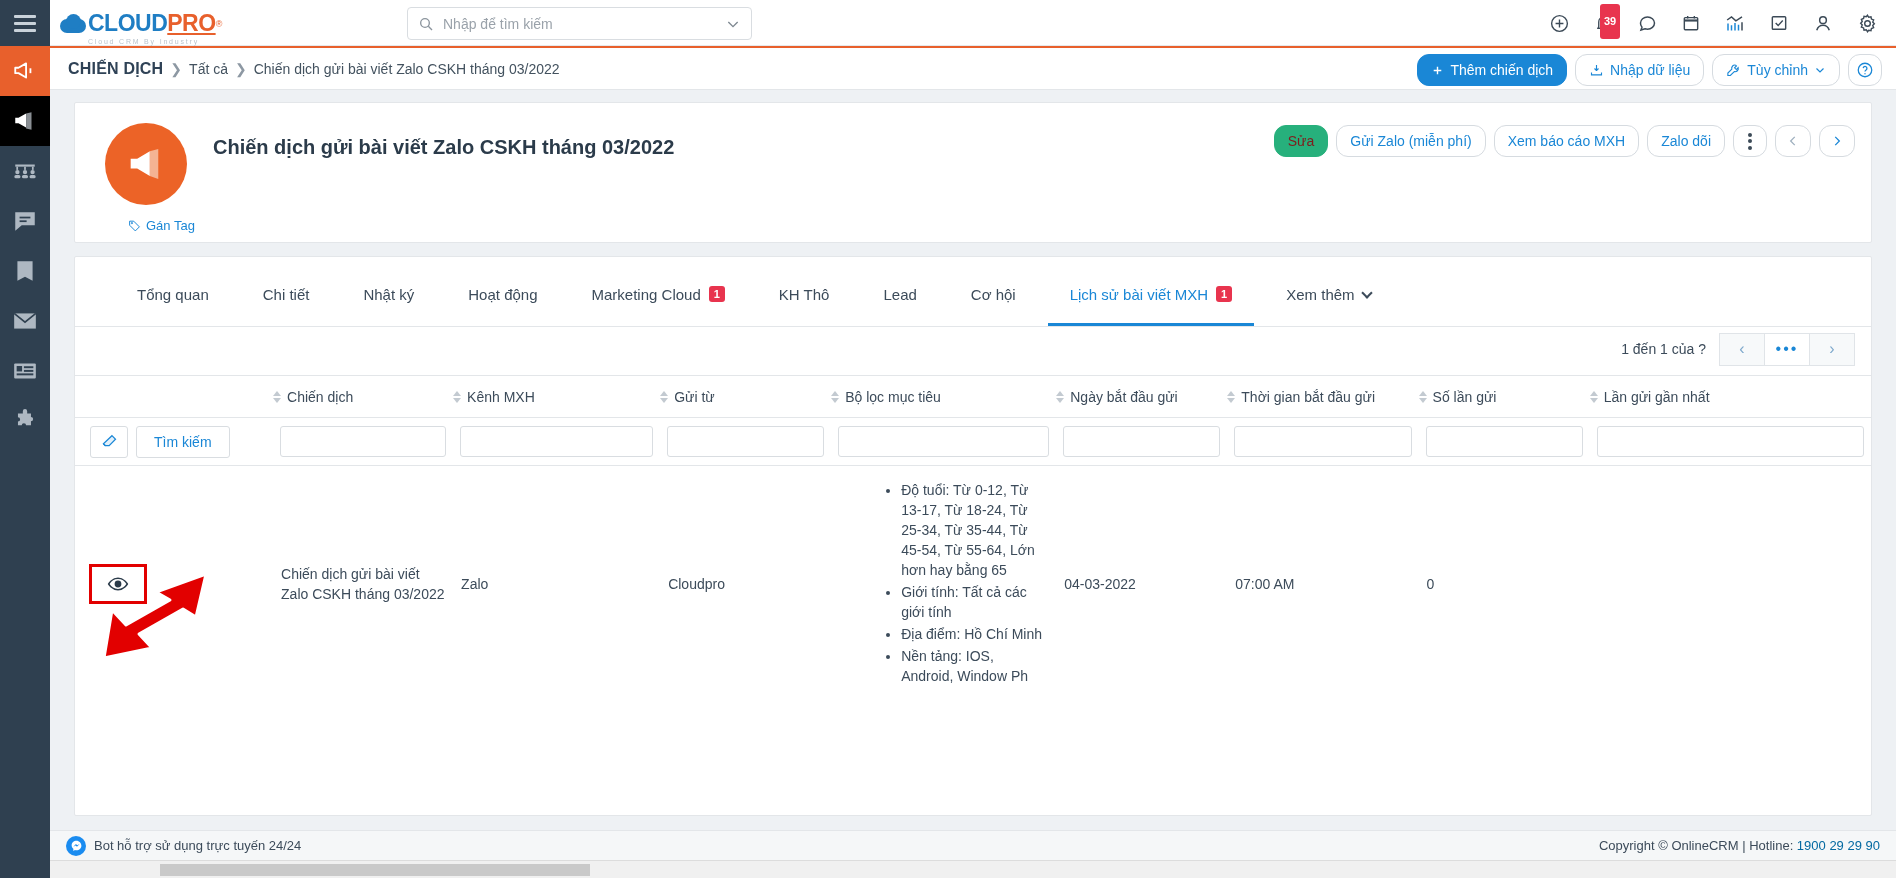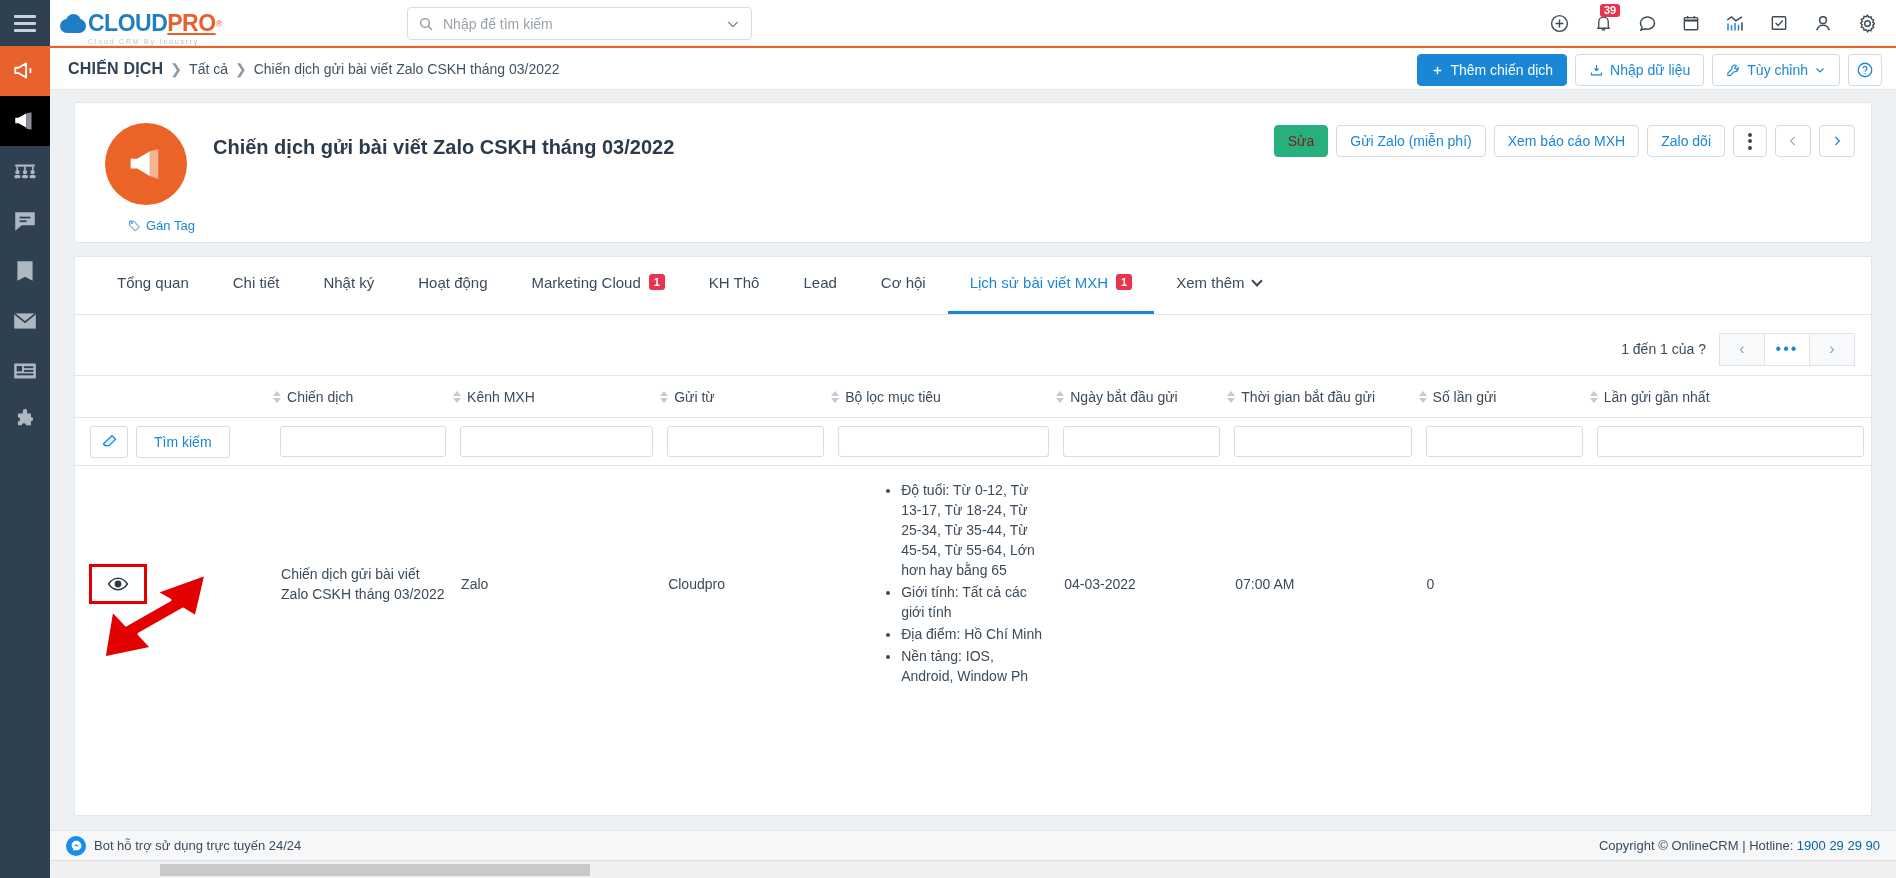--- a/index.html
+++ b/index.html
@@ -70,38 +70,38 @@
   #search-input::placeholder { color: #9aa2aa; }
 
   #topbar-icons {
     position: absolute; right: 10px; top: 0; height: 46px;
     display: flex; align-items: center; gap: 22px; padding-right: 8px;
   }
   .ticon { position: relative; width: 22px; height: 22px; display:flex; align-items:center; justify-content:center; cursor: pointer; }
   .badge-top {
     position: absolute; top: -8px; left: 8px;
     background: #e8344e; color: #fff; font: 700 11px "Liberation Sans", sans-serif;
-    border-radius: 3px; padding: 0 4px; line-height: 13px; min-width: 19px; text-align: center;
+    border-radius: 3px; padding: 11px 4px; line-height: 13px; min-width: 19px; text-align: center;
   }
 
   
   #crumbbar {
     position: absolute; left: 50px; top: 46px; width: 1846px; height: 44px;
     background: #fff; border-top: 2px solid #e8602c; border-bottom: 1px solid #e3e6e9;
     display: flex; align-items: center;
   }
   #breadcrumb { display: flex; align-items: center; margin-left: 18px; gap: 7px; }
   .crumb-root { font: 700 16px "Liberation Sans", sans-serif; color: #2f4256; letter-spacing: .2px; }
   .crumb-sep { color: #8d98a3; font-size: 14px; }
   .crumb { font: 400 14px "Liberation Sans", sans-serif; color: #43525f; }
   #crumb-actions {
     position: absolute; right: 14px; top: 6px; display: flex; align-items: center; gap: 8px;
   }
   .btn {
-    height: 32px; border-radius: 4px; border: 1px solid #d6dbe0; background: #fff;
+    height: 32px; border-radius: 12px; border: 1px solid #d6dbe0; background: #fff;
     color: #1a87d6; font: 400 14px "Liberation Sans", sans-serif;
     display: inline-flex; align-items: center; justify-content: center; gap: 6px;
     padding: 0 13px; cursor: pointer; white-space: nowrap;
   }
   .btn-primary { background: #1a87d6; border-color: #1a87d6; color: #fff; }
   .btn-square { width: 34px; padding: 0; }
 
   
   #page-body {
     position: absolute; left: 50px; top: 90px; width: 1846px; height: 748px;
@@ -133,22 +133,22 @@
   .btn-nav.enabled { color: #1a87d6; }
   .dots-v { display: flex; flex-direction: column; gap: 2.5px; align-items: center; }
   .dots-v i { width: 4px; height: 4px; border-radius: 50%; background: #3c4a57; display: block; }
 
   
   #tabs-card {
     position: absolute; left: 24px; top: 166px; width: 1798px; height: 560px;
     background: #fff; border: 1px solid #e3e6e9; border-radius: 2px;
   }
   #tabstrip {
-    height: 58px; border-bottom: 1px solid #e3e6e9;
-    display: flex; align-items: flex-end; padding-left: 20px; gap: 0;
+    height: 70px; border-bottom: 1px solid #e3e6e9;
+    display: flex; align-items: flex-end; padding-left: 40px; gap: 10px;
   }
   .tab {
     height: 61px; display: flex; align-items: center; gap: 8px;
     padding: 0 22px; font: 400 15px "Liberation Sans", sans-serif; color: #3c4b5a;
     cursor: pointer; border-bottom: 3px solid transparent; position: relative;
   }
   .tab.active { color: #1a87d6; border-bottom-color: #1a87d6; }
   .tab-badge {
     background: #e8344e; color: #fff; font: 700 11px "Liberation Sans", sans-serif;
     border-radius: 3px; padding: 1px 5px; line-height: 14px;

